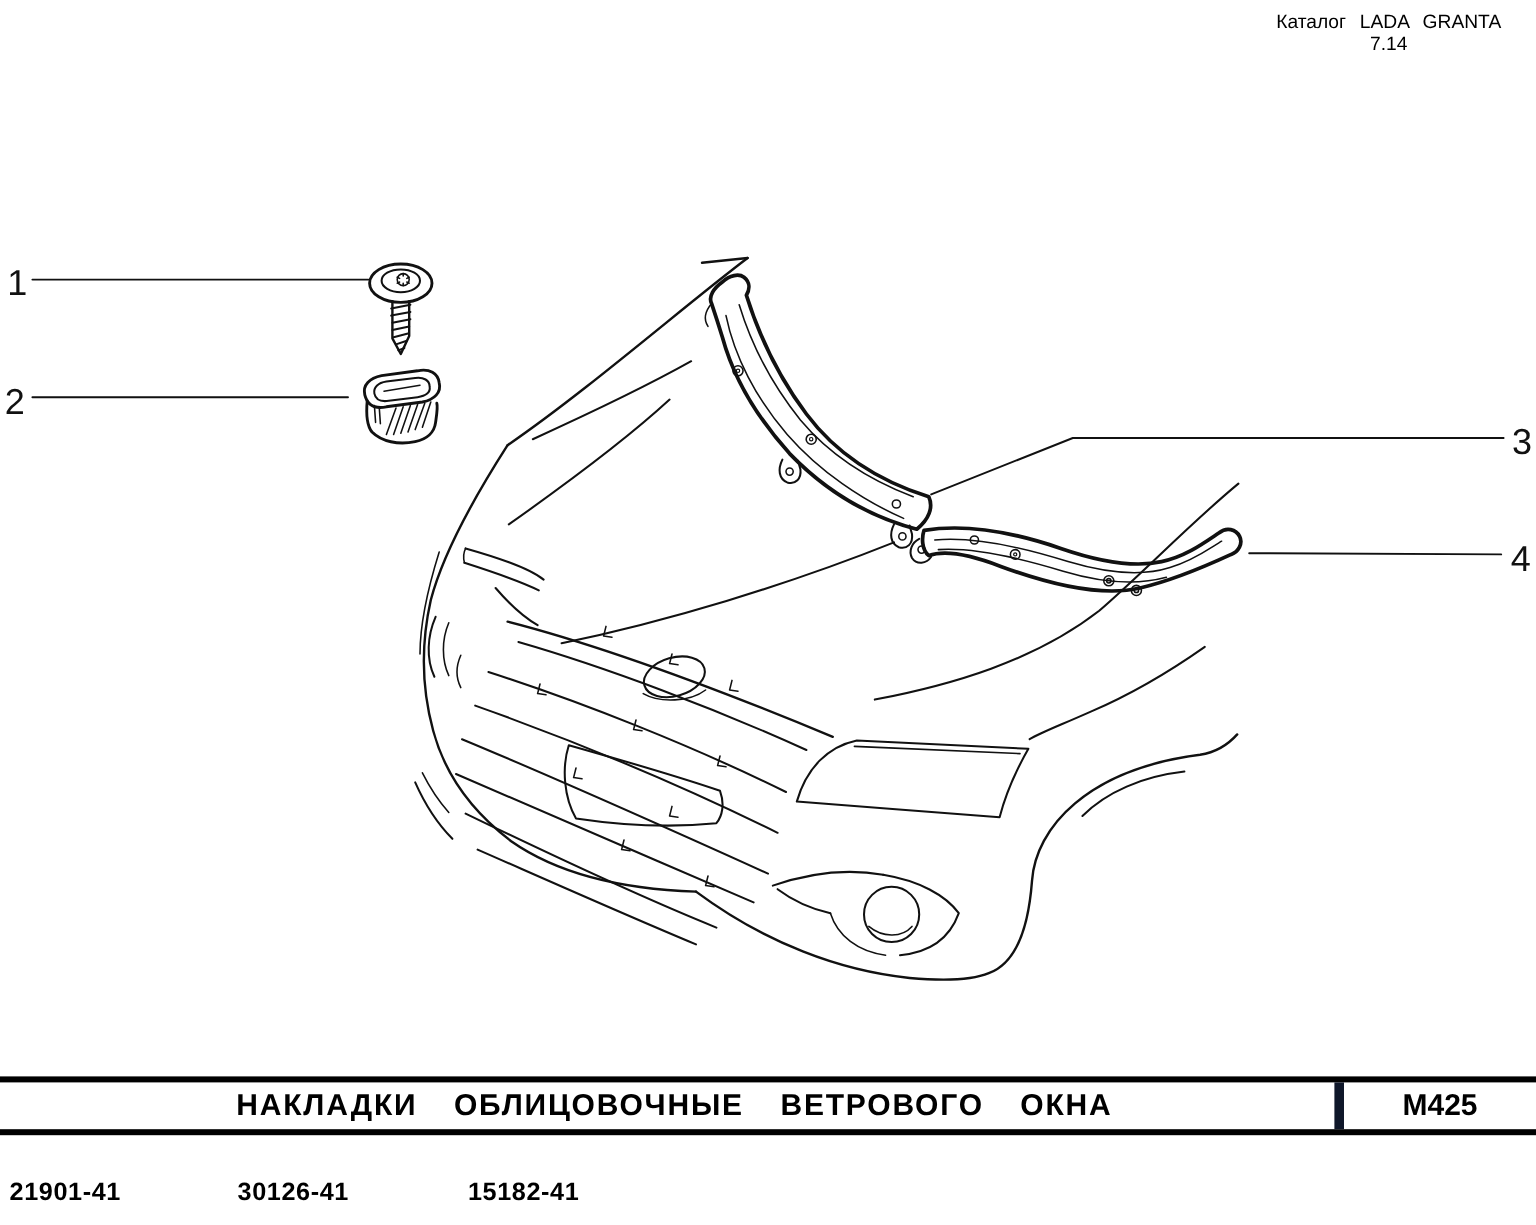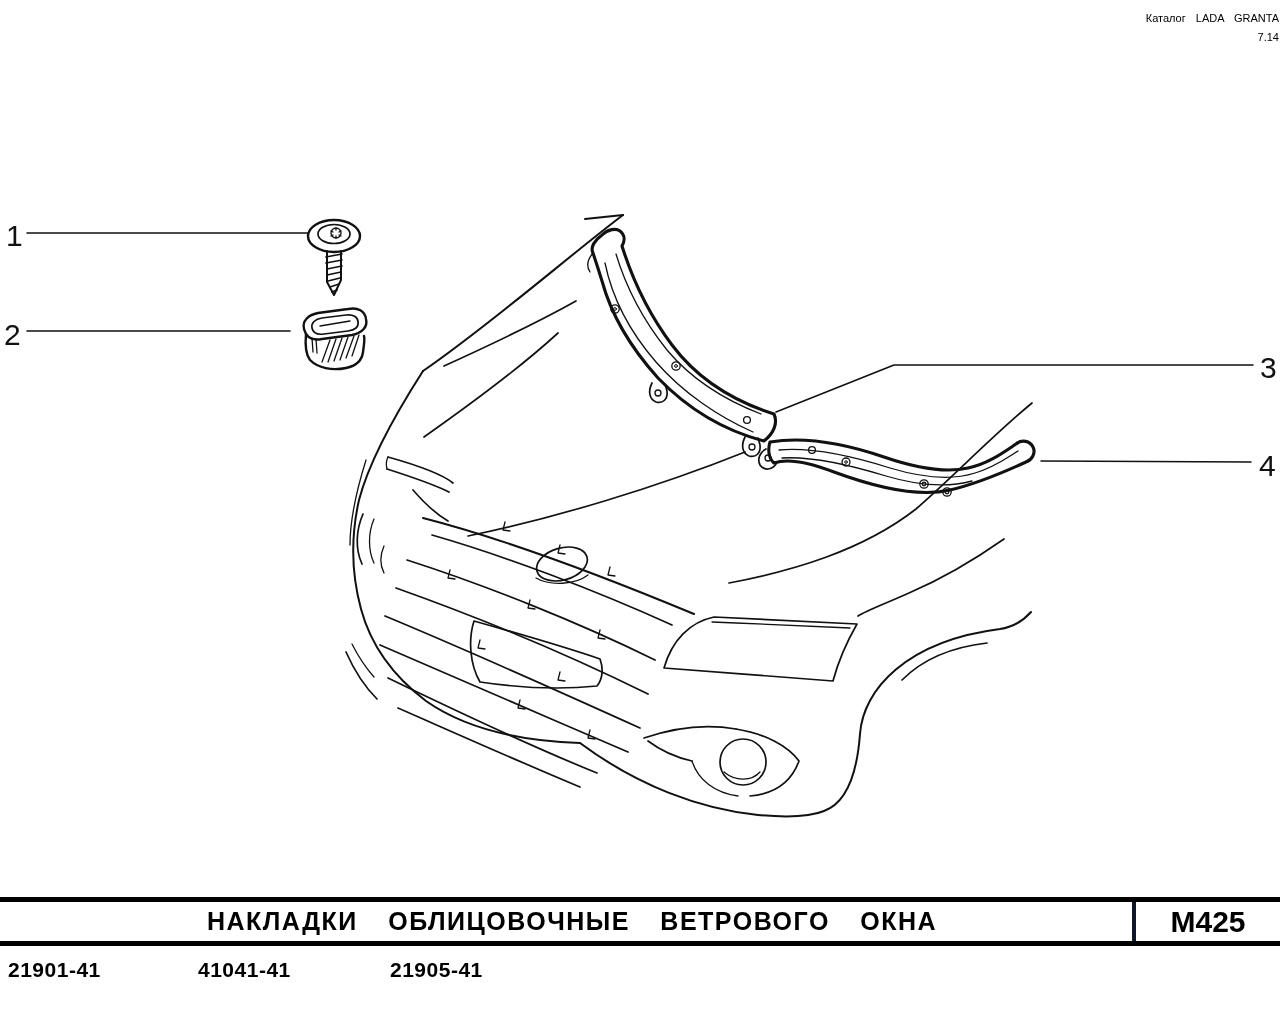--- a/index.html
+++ b/index.html
@@ -1,45 +1,45 @@
 <!DOCTYPE html>
 <html><head>
 <meta charset="utf-8">
 <style>
   html,body{margin:0;padding:0;background:#fff;}
   body{width:1280px;height:1021px;position:relative;font-family:"Liberation Sans",sans-serif;color:#000;overflow:hidden;}
   .page{position:absolute;inset:0;background:#fff;}
 
   
-  .hdr{position:absolute;top:9px;right:1px;text-align:right;font-size:11px;line-height:19px;}
+  .hdr{position:absolute;top:9px;right:29px;text-align:center;font-size:16px;line-height:19px;}
   .hdr .l1{word-spacing:7px;}
 
   
   .diagram{position:absolute;left:0;top:0;width:1280px;height:1021px;}
   .diagram path,.diagram line,.diagram ellipse,.diagram circle{fill:none;stroke:#111;stroke-linecap:round;stroke-linejoin:round;}
   .s1{stroke-width:1.3;}
   .s16{stroke-width:1.7;}
   .s2{stroke-width:2;}
   .s25{stroke-width:2.4;}
   .s3{stroke-width:3.1;}
   .leader{stroke-width:1.6;}
   .callout-num{font-family:"Liberation Sans",sans-serif;font-size:30px;fill:#111;stroke:none;}
   .dot{fill:#111;stroke:none;}
 
   
   .tbl{position:absolute;left:0;top:897px;width:1280px;height:49px;box-sizing:border-box;
        border-top:5px solid #000;border-bottom:5px solid #000;display:flex;background:#fff;padding-left:12px;}
   .tcell{flex:1;display:flex;align-items:center;justify-content:center;
          font-weight:bold;font-size:25px;letter-spacing:1.5px;word-spacing:22px;white-space:nowrap;}
-  .ccode{width:148px;box-sizing:border-box;border-left:4px solid #0f172a;display:flex;
-         align-items:center;justify-content:center;font-weight:bold;font-size:30px;}
+  .ccode{width:168px;box-sizing:border-box;border-left:8px solid #0f172a;display:flex;
+         align-items:center;justify-content:center;font-weight:bold;font-size:25px;}
 
   
   .parts{position:absolute;left:8px;top:955px;width:1000px;}
-  .prow{display:grid;grid-template-columns:190px 192px 192px 220px;height:30px;align-items:center;}
+  .prow{display:grid;grid-template-columns:190px 192px 192px 220px;height:30px;align-items:center;margin-top:24px;}
   .prow span{font-weight:bold;font-size:21px;letter-spacing:0.5px;}
 </style>
 </head>
 <body>
 
 <div class="page">
 
   <div class="hdr">
     <div class="l1">Каталог LADA GRANTA</div>
     <div class="l2">7.14</div>
@@ -172,18 +172,18 @@
   </svg>
 
   <div class="tbl">
     <div class="tcell">НАКЛАДКИ ОБЛИЦОВОЧНЫЕ ВЕТРОВОГО ОКНА</div>
     <div class="ccode">М425</div>
   </div>
 
   <div class="parts">
     <div class="prow">
       <span>21901-41</span>
-      <span>41041-41</span>
-      <span>21905-41</span>
+      <span>30126-41</span>
+      <span>15182-41</span>
     </div>
   </div>
 
 </div>
 
 </body></html>

